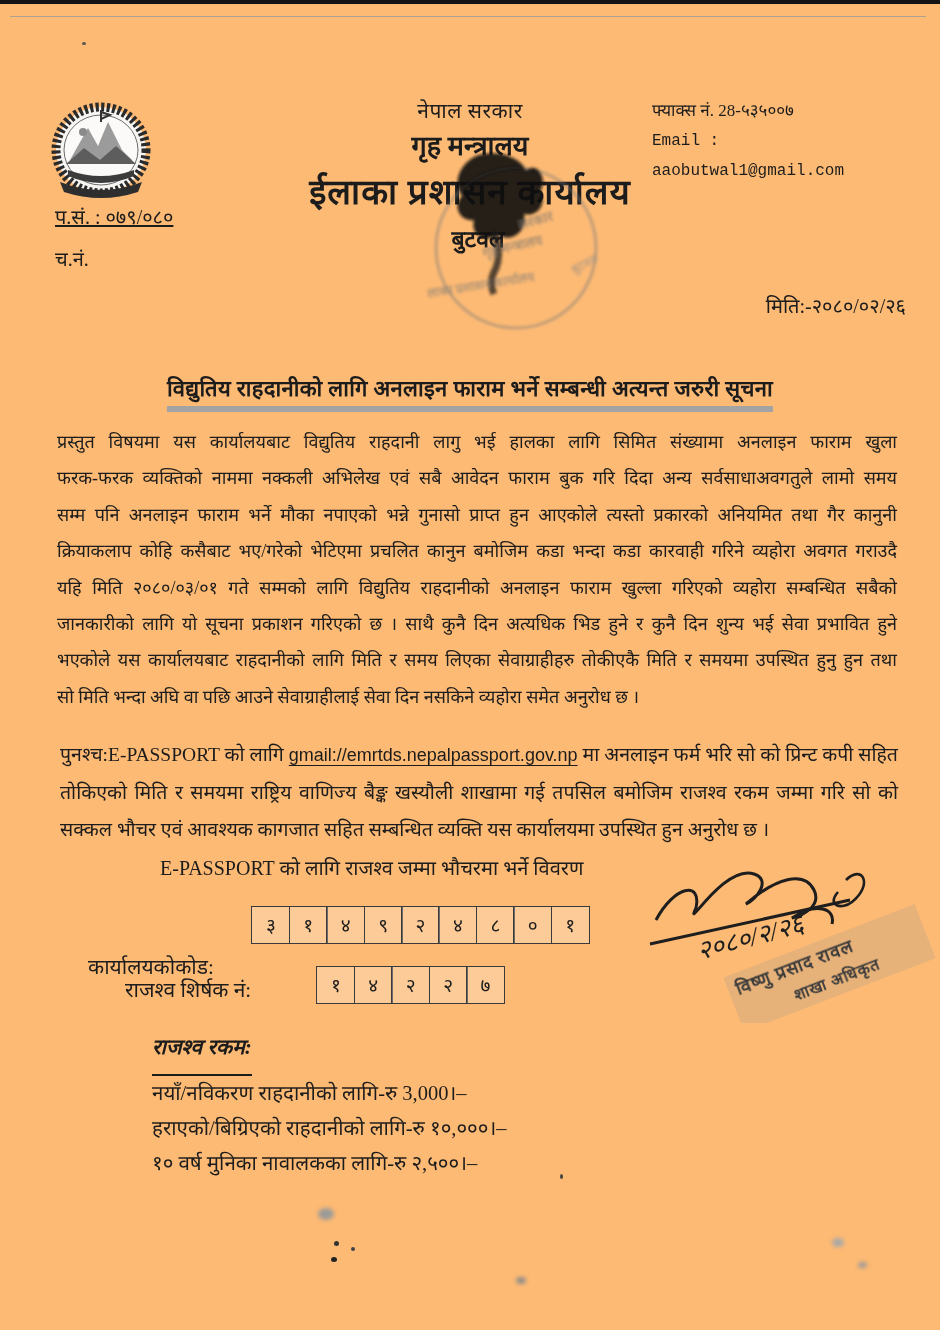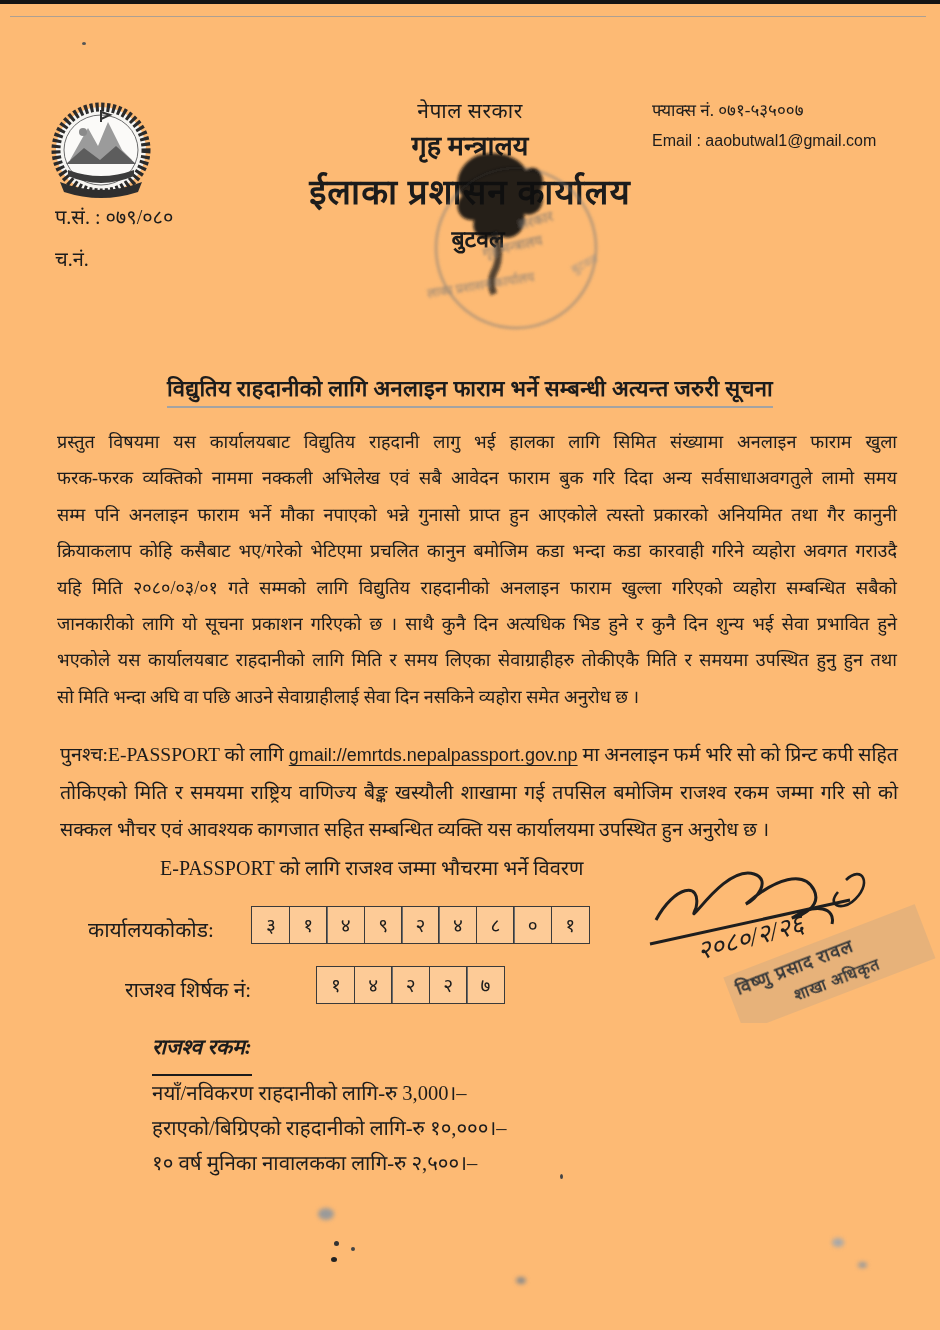--- a/index.html
+++ b/index.html
@@ -14,47 +14,47 @@
   .scan-top{left:0;top:0;width:940px;height:4px;background:#141414;}
   .scan-rule{left:10px;top:16px;width:916px;height:1px;background:#9a9a9a;opacity:.8;}
   .speck{border-radius:50%;}
   
   .hdr-center{left:250px;top:96px;width:440px;text-align:center;}
   .govt{font-size:21px;letter-spacing:.5px;}
   .ministry{font-size:27px;font-weight:bold;margin-top:2px;}
   .office{font-size:35px;font-weight:bold;margin-top:4px;letter-spacing:1px;}
   .city{left:428px;top:222px;width:100px;text-align:center;font-size:23px;font-weight:bold;}
   .hdr-right{left:652px;top:96px;width:260px;font-size:17px;line-height:30px;}
-  .refno{left:55px;top:203px;font-size:20px;}
+  .refno{left:55px;top:203px;font-size:20px;text-decoration:underline;}
   .chno{left:55px;top:245px;font-size:20px;}
   .datemain{left:0;top:292px;width:906px;text-align:right;font-size:20px;}
   
   .title-wrap{left:0;top:372px;width:940px;text-align:center;}
   .title{
     display:inline-block;font-size:22px;font-weight:bold;
-    border-bottom:2px solid #a3a3a3;padding-bottom:4px;letter-spacing:.3px;
+    border-bottom:6px solid #a3a3a3;padding-bottom:4px;letter-spacing:.3px;
   }
   
   .para1{left:57px;top:424px;width:840px;font-size:18px;}
   .para1 .bline{height:36.4px;line-height:36.4px;text-align:justify;text-align-last:justify;white-space:nowrap0;}
   .para1 .bline.last{text-align-last:left;}
   .para2{left:60px;top:736px;width:838px;font-size:19.5px;}
   .para2 .bline{height:37.5px;line-height:37.5px;text-align:justify;text-align-last:justify;}
   .para2 .bline.last{text-align-last:left;}
   .urllink{text-decoration:underline;text-underline-offset:4px;}
   .voucher-head{left:160px;top:854px;font-size:20px;}
   
   .rowlabel{font-size:21px;}
   .boxes{display:flex;}
   .cell{
     width:37px;height:36px;border:1.6px solid #3a3a3a;margin-left:-1.6px;
     display:flex;align-items:center;justify-content:center;
     font-size:19px;background:rgba(255,255,255,.25);
   }
-  .code-label{left:88px;top:915px;}
+  .code-label{left:88px;top:952px;}
   .code-boxes{left:253px;top:906px;}
   .rev-label{left:125px;top:975px;}
   .rev-boxes{left:318px;top:966px;}
   
   .fees-head{left:152px;top:1032px;font-size:21px;font-weight:bold;border-bottom:2px solid #1c1c1c;padding-bottom:14px;display:inline-block;font-style:italic;}
   .fee{left:152px;font-size:20.5px;}
   
   .blotch{filter:blur(2px);}
 </style>
 </head>
@@ -79,26 +79,27 @@
   </div>
 
   <div class="abs hdr-center">
     <div class="govt">नेपाल सरकार</div>
     <div class="ministry">गृह मन्त्रालय</div>
     <div class="office">ईलाका प्रशासन कार्यालय</div>
   </div>
   <div class="abs city">बुटवल</div>
 
   <div class="abs hdr-right">
-    <div>फ्याक्स नं. ०७१-५३५००७</div>
-    <div class="sans" style="font-size:16px;">Email : aaobutwal1@gmail.com</div>
+    <div>फ्याक्स नं. 28-५३५००७</div>
+    <div class="sans" style="font-size:16px;font-family:Liberation Mono, monospace;">Email : aaobutwal1@gmail.com</div>
   </div>
 
   <div class="abs refno">प.सं. : ०७९/०८०</div>
   <div class="abs chno">च.नं.</div>
+  <div class="abs datemain">मिति:-२०८०/०२/२६</div>
 
   <div class="abs" style="left:398px;top:148px;width:236px;height:190px;">
     <svg width="236" height="190" viewBox="0 0 236 190">
       <defs>
           <filter id="blr">
             <feGaussianBlur stdDeviation="1.4"></feGaussianBlur>
           </filter>
         </defs>
       <g filter="url(#blr)">
         <circle cx="118" cy="100" r="80" fill="none" stroke="#7a7a7a" stroke-width="2.5" opacity=".55"></circle>

